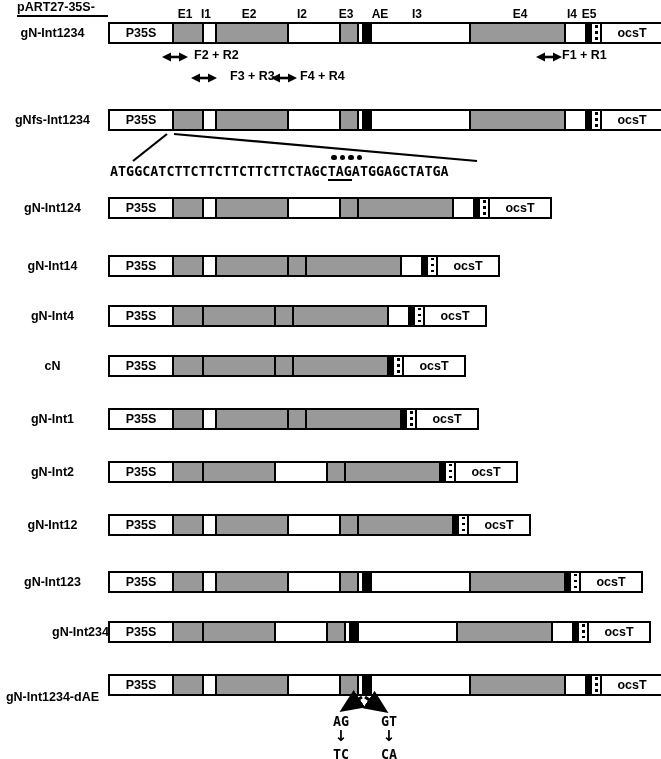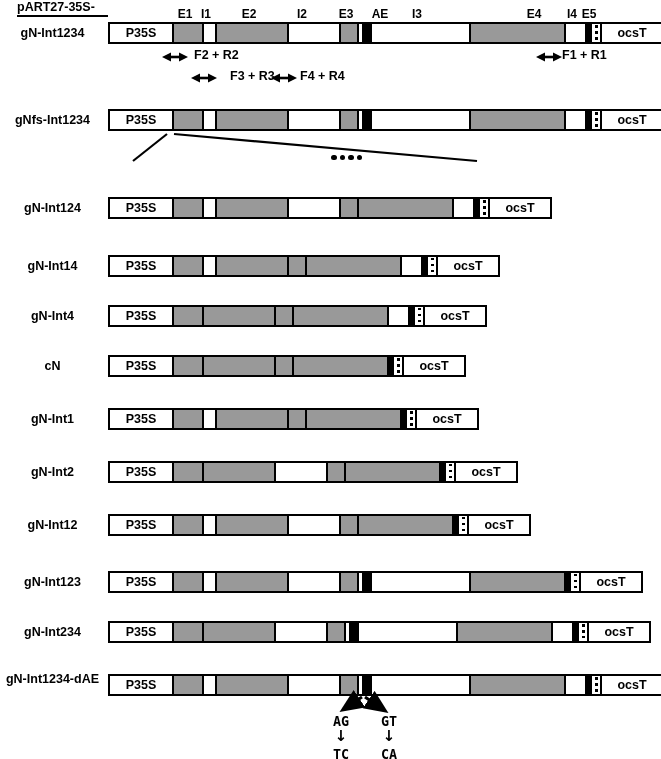--- a/index.html
+++ b/index.html
@@ -44,21 +44,21 @@
   <div class="title">pART27-35S-</div>
 
   <div id="headers">
       <div class="hlabel" style="left: 185px;">E1</div>
       <div class="hlabel" style="left: 206px;">I1</div>
       <div class="hlabel" style="left: 249px;">E2</div>
       <div class="hlabel" style="left: 302px;">I2</div>
       <div class="hlabel" style="left: 346px;">E3</div>
       <div class="hlabel" style="left: 380px;">AE</div>
       <div class="hlabel" style="left: 417px;">I3</div>
-      <div class="hlabel" style="left: 534px;">E4</div>
+      <div class="hlabel" style="left: 520px;">E4</div>
       <div class="hlabel" style="left: 572px;">I4</div>
       <div class="hlabel" style="left: 589px;">E5</div>
     </div>
 
   <div id="rows">
       <div class="rowlabel" style="top: 26px;">gN-Int1234</div>
       <div class="bar" style="left: 108px; top: 22px; width: 556px; height: 22px;">
         <div class="seg wbox first" style="width: 62px;">P35S</div>
         <div class="seg gray" style="width: 30px;"></div>
         <div class="seg white" style="width: 13px;"></div>
@@ -207,39 +207,39 @@
         <div class="seg white" style="width: 5px;"></div>
         <div class="seg black" style="width: 8px;"></div>
         <div class="seg white" style="width: 99px;"></div>
         <div class="seg gray" style="width: 95px;"></div>
         <div class="seg black" style="width: 5px;"></div>
         <div class="seg dot" style="width: 10px;">
           <div class="stipple"></div>
         </div>
         <div class="seg wbox" style="width: 62px;">ocsT</div>
       </div>
-      <div class="rowlabel" style="top: 625px;">gN-Int234</div>
+      <div class="rowlabel" style="top: 625px; margin-left: 28px;">gN-Int234</div>
       <div class="bar" style="left: 108px; top: 621px; width: 543px; height: 22px;">
         <div class="seg wbox first" style="width: 62px;">P35S</div>
         <div class="seg gray" style="width: 30px;"></div>
         <div class="seg gray" style="width: 72px;"></div>
         <div class="seg white" style="width: 52px;"></div>
         <div class="seg gray" style="width: 18px;"></div>
         <div class="seg white" style="width: 5px;"></div>
         <div class="seg black" style="width: 8px;"></div>
         <div class="seg white" style="width: 99px;"></div>
         <div class="seg gray" style="width: 95px;"></div>
         <div class="seg white" style="width: 21px;"></div>
         <div class="seg black" style="width: 5px;"></div>
         <div class="seg dot" style="width: 10px;">
           <div class="stipple"></div>
         </div>
         <div class="seg wbox" style="width: 62px;">ocsT</div>
       </div>
-      <div class="rowlabel" style="top: 672px;">gN-Int1234-dAE</div>
+      <div class="rowlabel" style="top: 690px;">gN-Int1234-dAE</div>
       <div class="bar" style="left: 108px; top: 674px; width: 556px; height: 22px;">
         <div class="seg wbox first" style="width: 62px;">P35S</div>
         <div class="seg gray" style="width: 30px;"></div>
         <div class="seg white" style="width: 13px;"></div>
         <div class="seg gray" style="width: 72px;"></div>
         <div class="seg white" style="width: 52px;"></div>
         <div class="seg gray" style="width: 18px;"></div>
         <div class="seg white" style="width: 5px;"></div>
         <div class="seg black" style="width: 8px;"></div>
         <div class="seg white" style="width: 99px;"></div>
@@ -273,20 +273,21 @@
       </svg>
       <div class="ptext" style="left: 300px; top: 69px;">F4 + R4</div>
       <svg width="26" height="12" class="picon" style="left: 536px; top: 51px;">
         <line x1="4" y1="6" x2="22" y2="6" stroke="#000" stroke-width="2.6"></line>
         <polygon points="0,6 9,1.5 9,10.5" fill="#000"></polygon>
         <polygon points="26,6 17,1.5 17,10.5" fill="#000"></polygon>
       </svg>
       <div class="ptext" style="left: 562px; top: 48px;">F1 + R1</div>
     </div>
 
+  <div id="sequence" class="mono"><span>ATGGCATCTTCTTCTTCTTCTTCTAGC</span><span id="seq-underline-part">TAG</span><span>ATGGAGCTATGA</span></div>
 
   <div id="seq-dots">
       <div class="seqdot"></div>
       <div class="seqdot"></div>
       <div class="seqdot"></div>
       <div class="seqdot"></div>
     </div>
 
   <div class="mut mono" style="left:327px;top:714px;">AG</div>
   <div class="mut mono" style="left:375px;top:714px;">GT</div>

